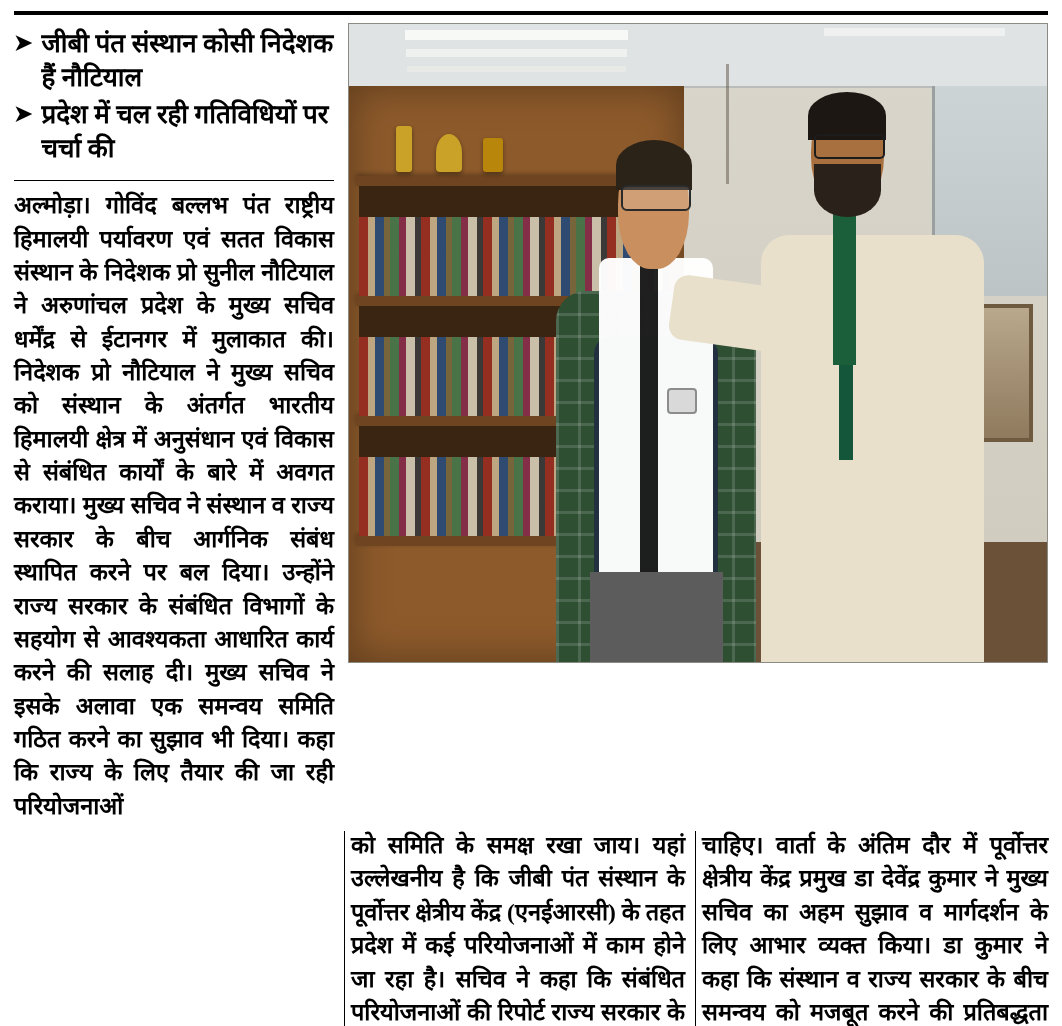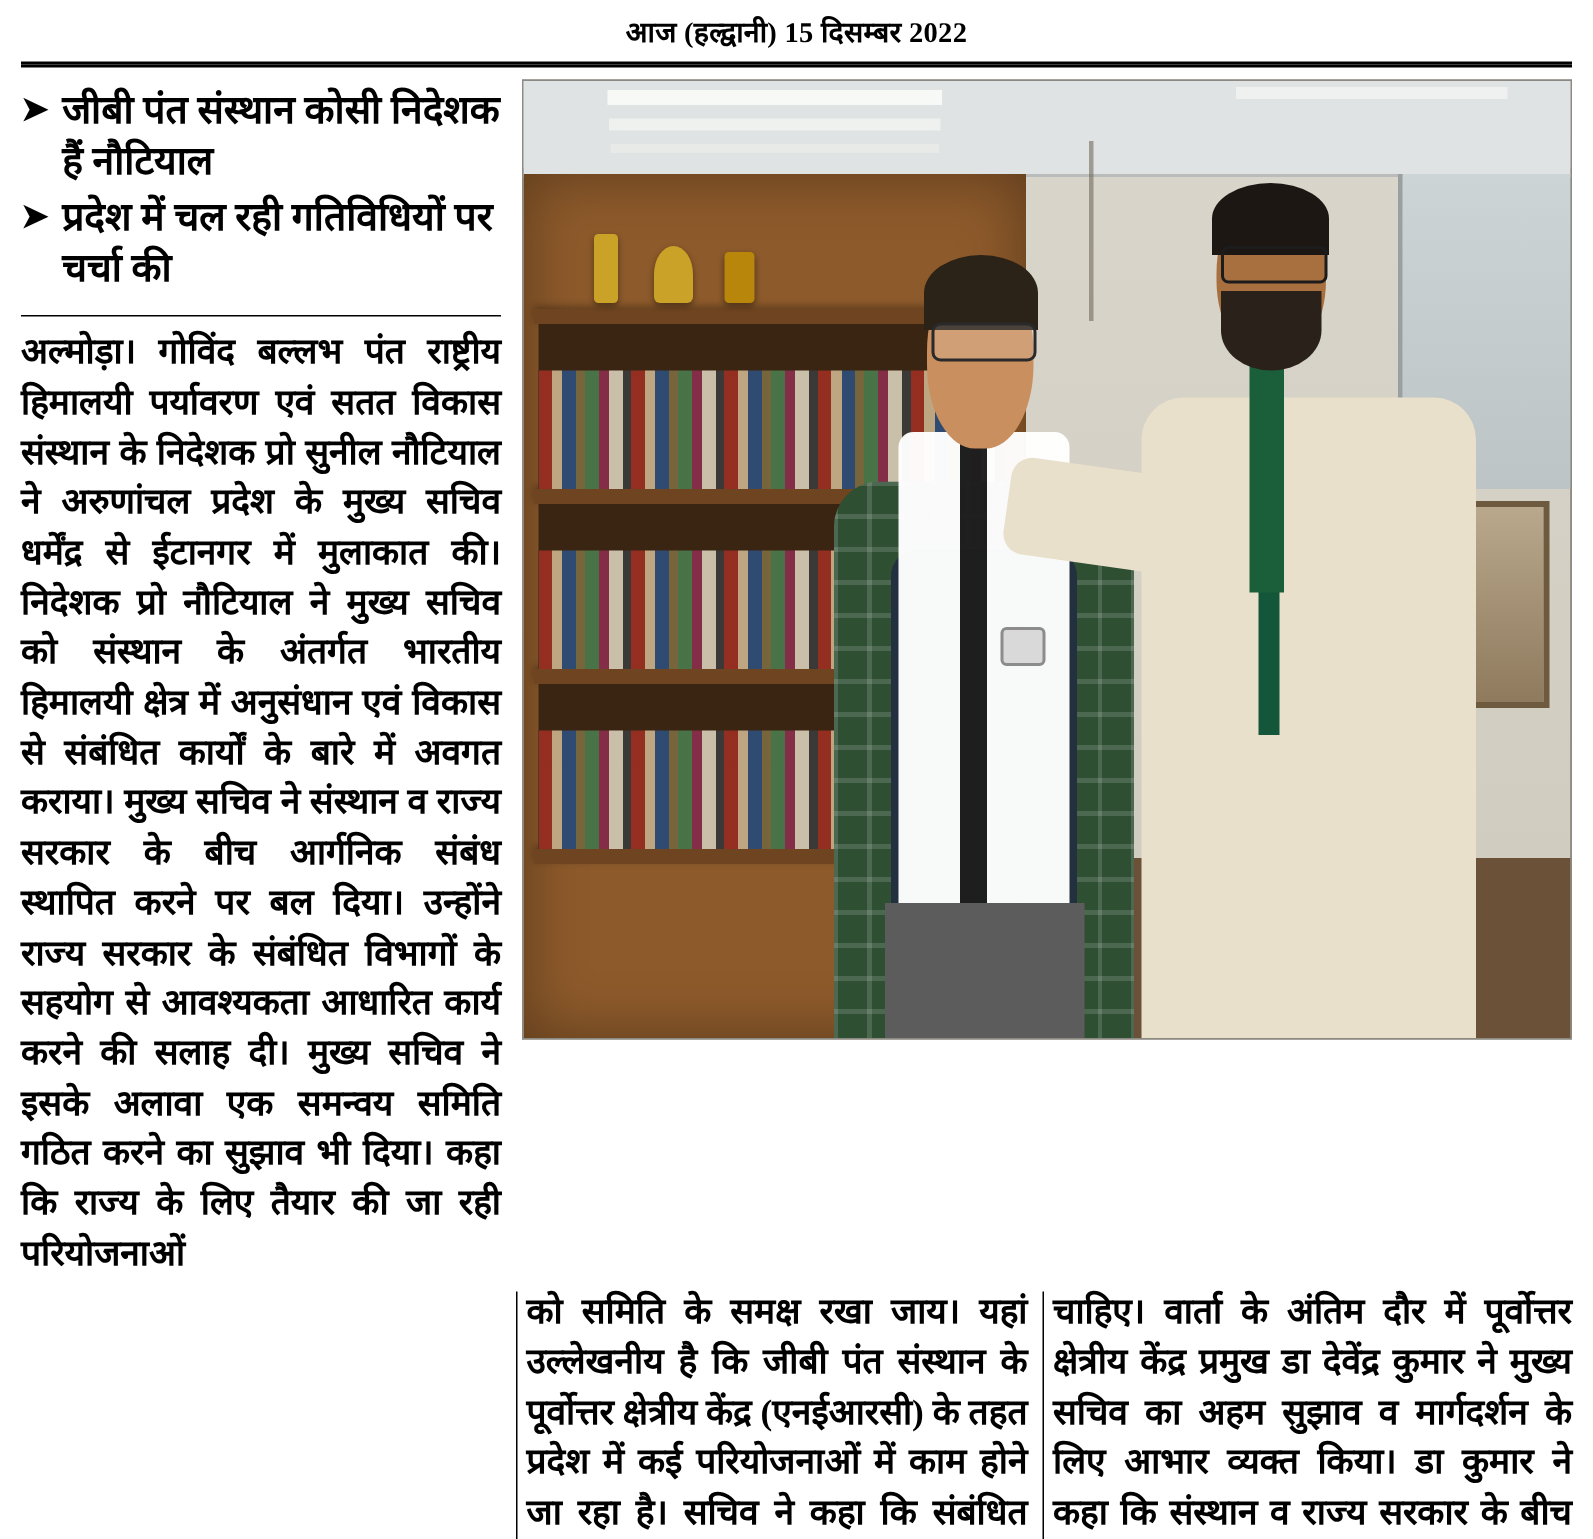--- a/index.html
+++ b/index.html
@@ -339,21 +339,20 @@
     border-left: 1px solid #000;
     align-self: stretch;
     margin: 2px 0;
   }
 </style>
 </head>
 <body>
 
 <div class="page">
 
-  <div class="masthead">आज (हल्द्वानी) 15 दिसम्बर 2022</div>
   <div class="rule-top"></div>
 
   <div class="rule-under-head"></div>
 
   <div class="body-grid">
 
     <div class="col-left">
 
       <ul class="bullets">
         <li class="bullet">

